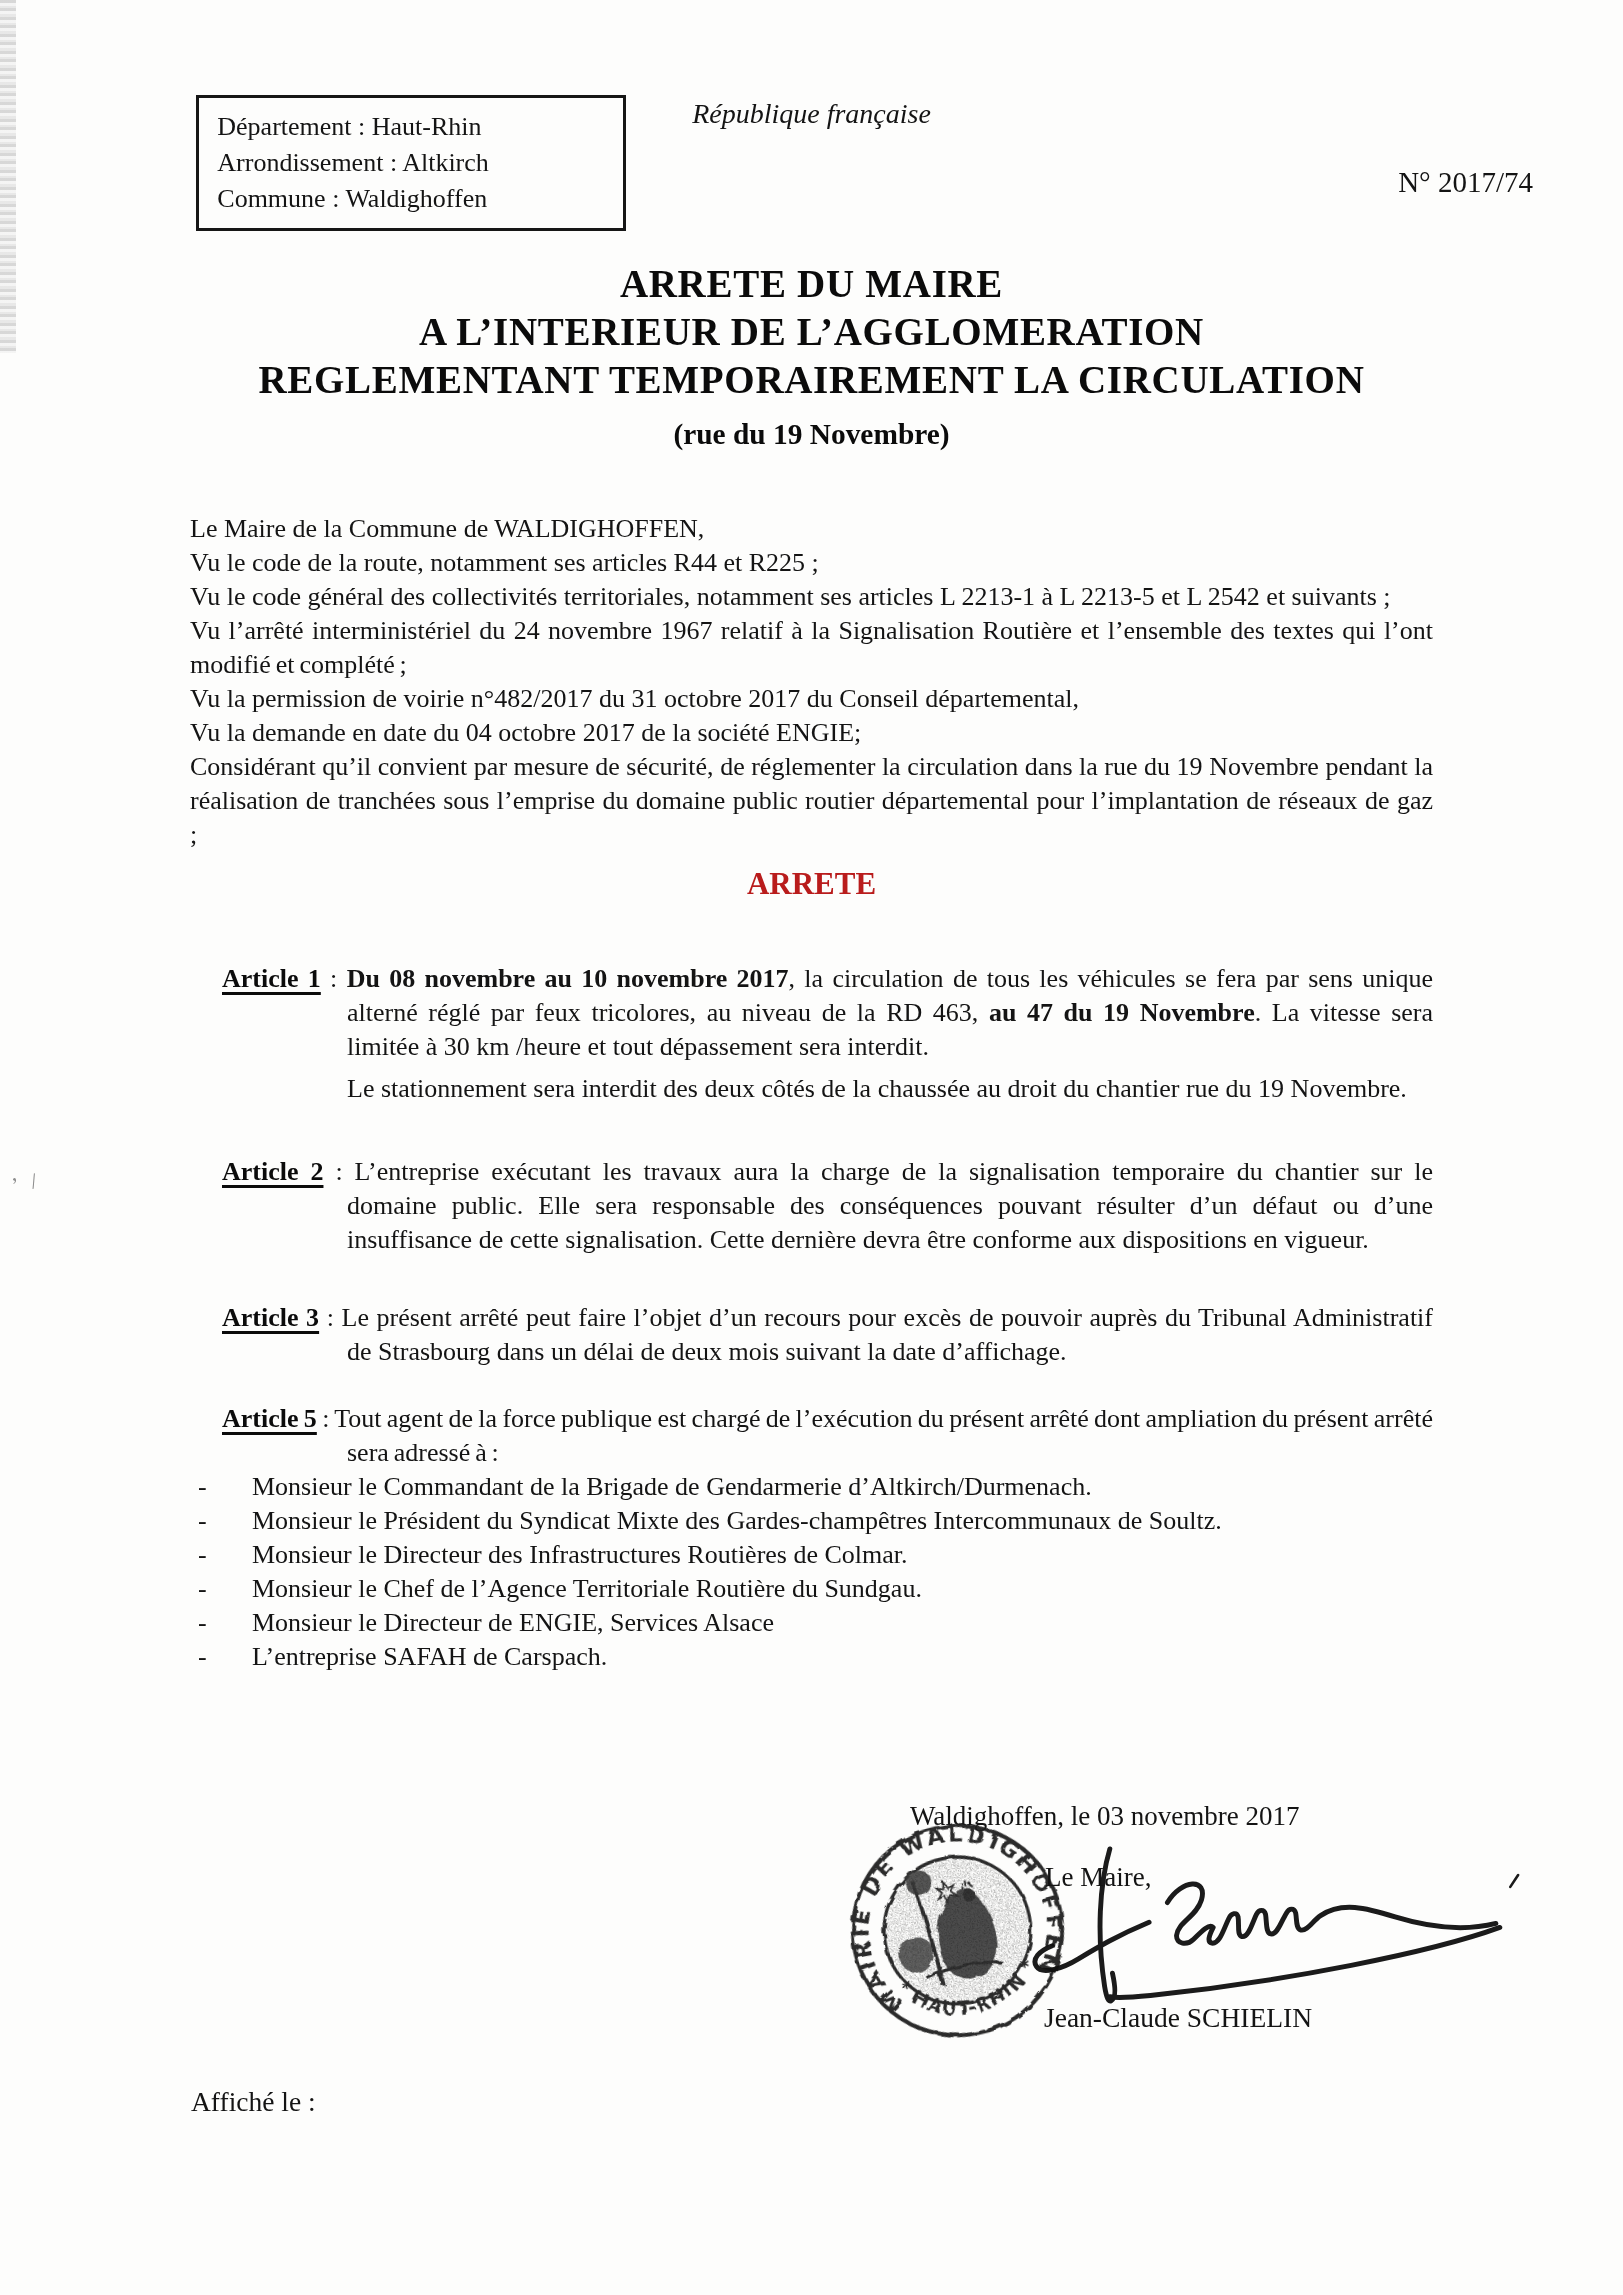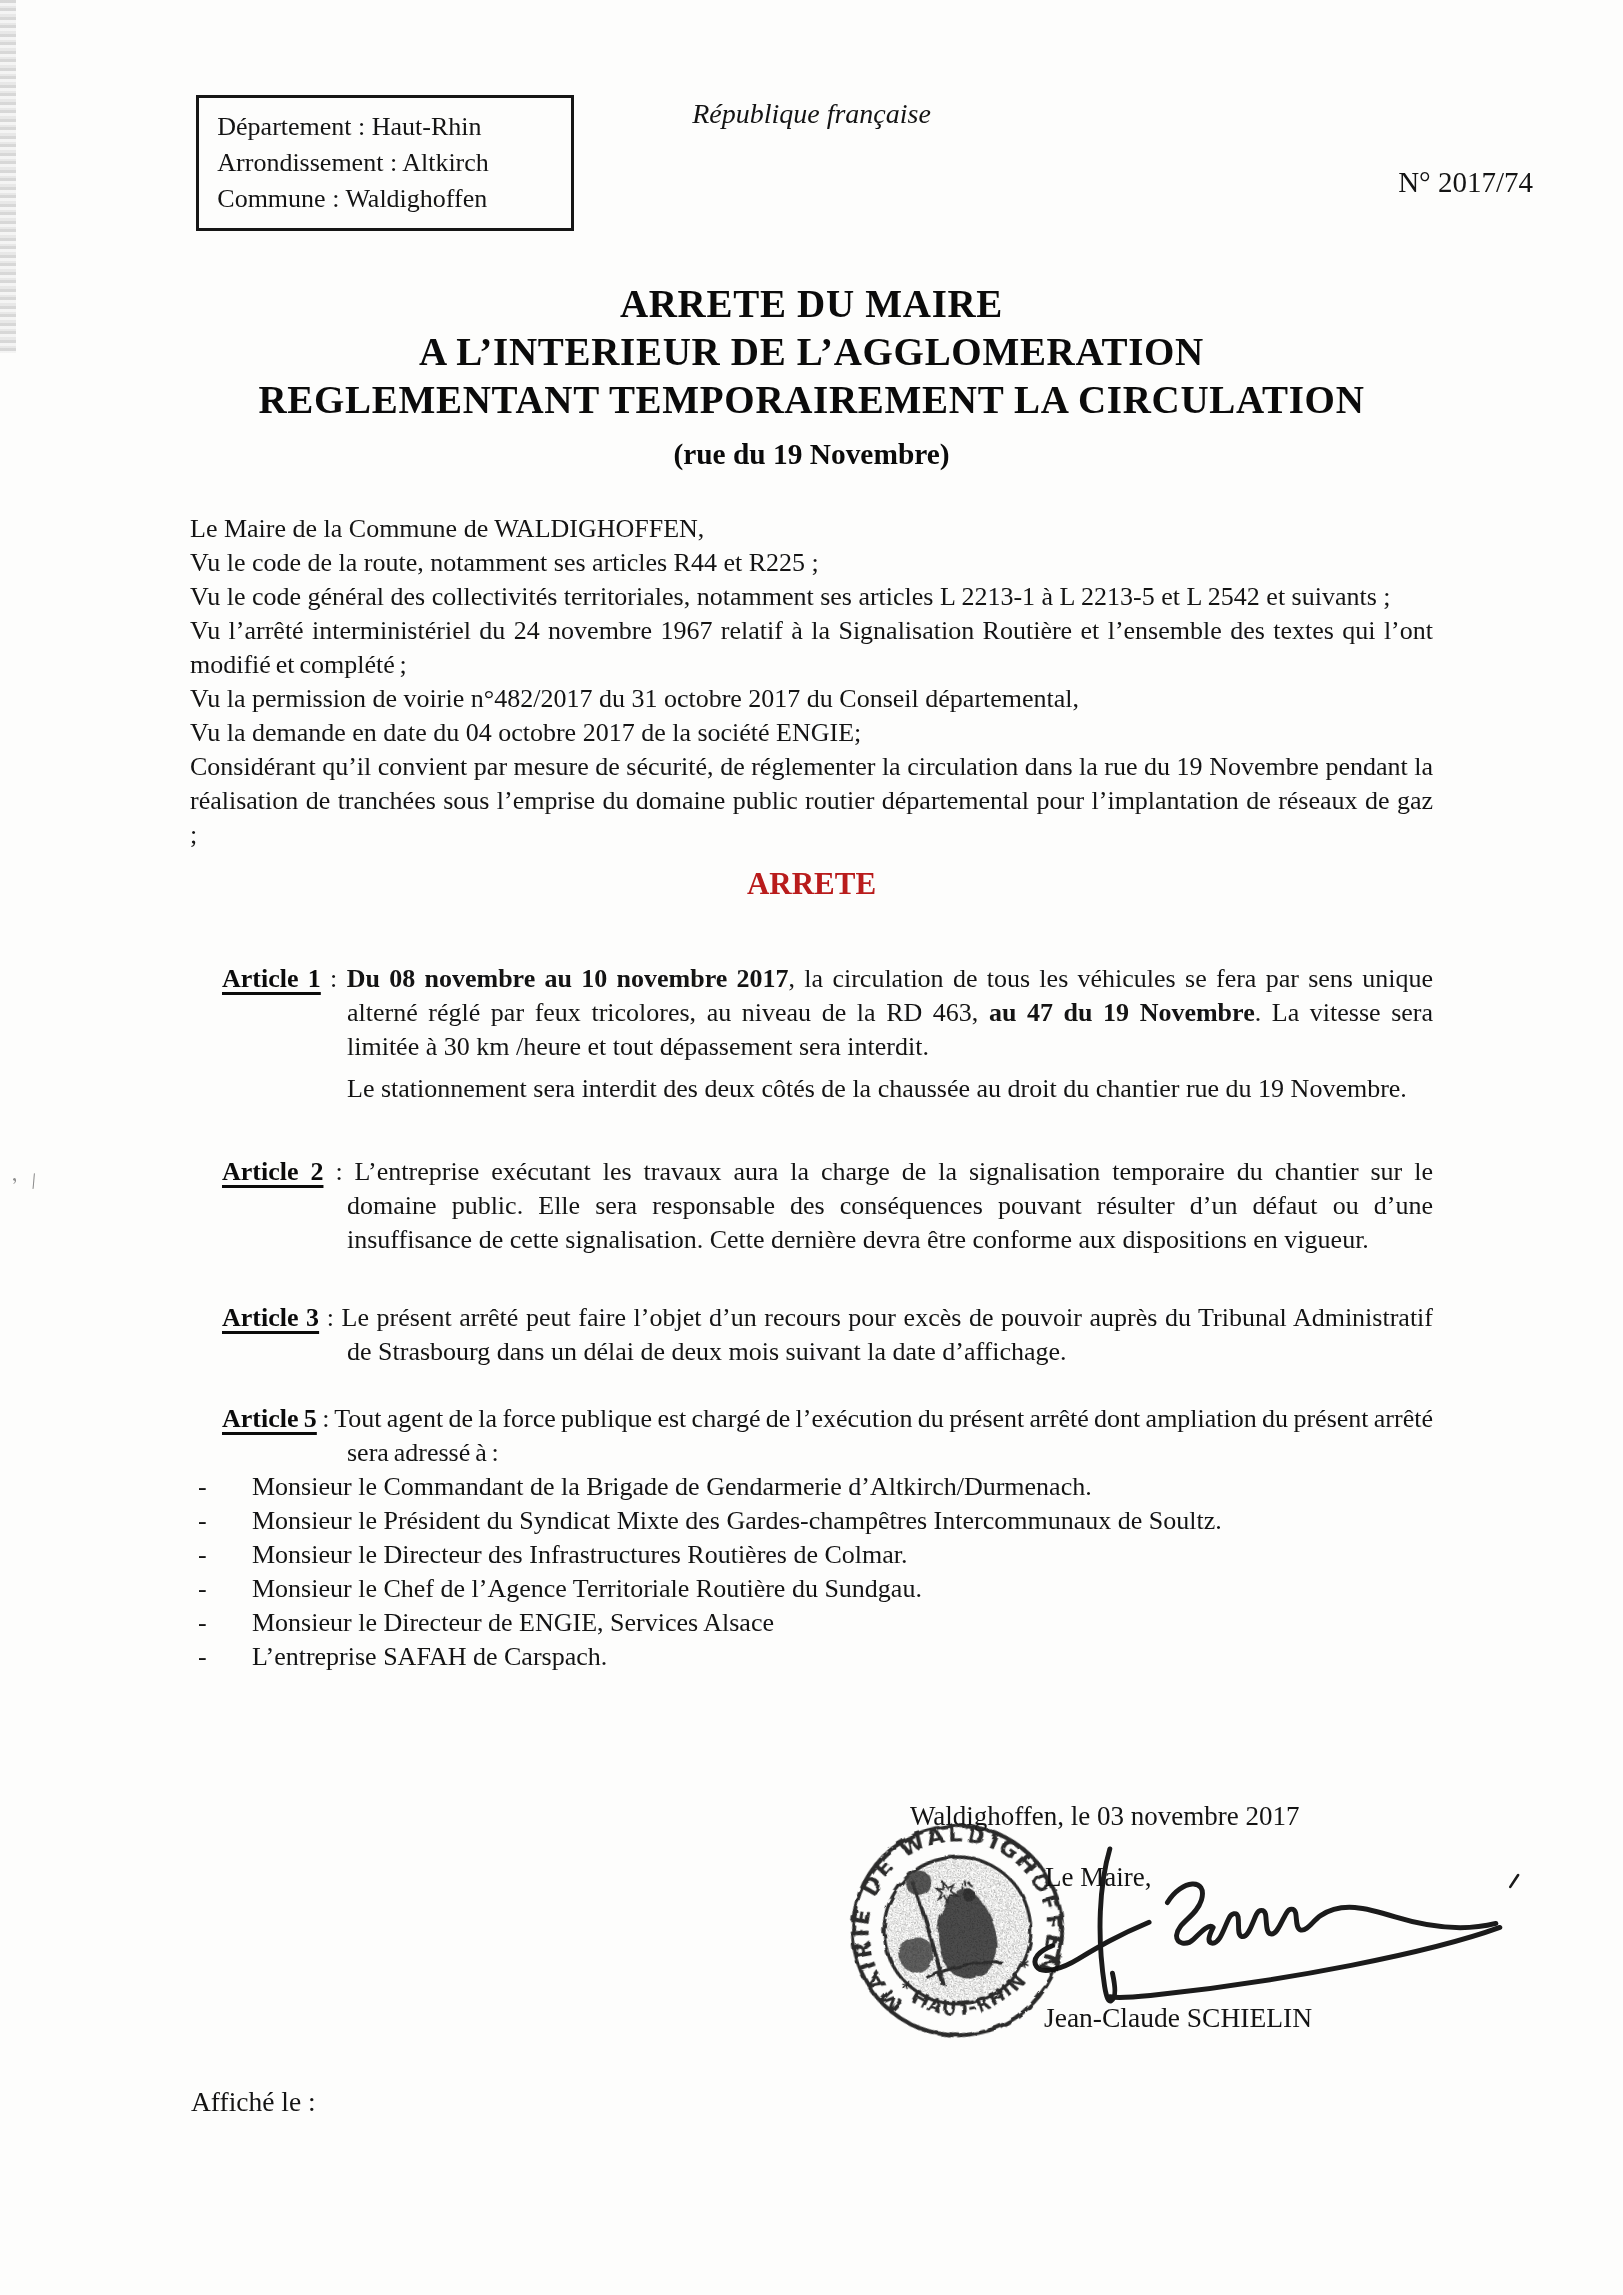--- a/index.html
+++ b/index.html
@@ -14,32 +14,32 @@
     position:absolute; left:0; top:0; width:15.7px; height:353px;
     background:repeating-linear-gradient(180deg,#b9b9b9 0 2.6px,#ededed 2.6px 5.9px,#d7d7d7 5.9px 8.5px);
     opacity:.55;
   }
   .pen-mark {
     position:absolute; left:11.8px; top:1170px; color:#8d8d8d;
     font-size:22px; transform:rotate(-14deg); letter-spacing:3.9px;
   }
   
   .admin-box {
-    position:absolute; left:196px; top:95px; width:378px; box-sizing:border-box;
+    position:absolute; left:196px; top:95px; width:430px; box-sizing:border-box;
     border:3.3px solid #161616; padding:10.5px 6.5px 11.8px 18.3px;
     font-size:26px; line-height:36px; white-space:nowrap;
   }
   .republic {
     position:absolute; left:0; right:0; top:98px; text-align:center;
     font-style:italic; font-size:28px;
   }
   .doc-number { position:absolute; top:166px; right:90px; font-size:29px; }
   
   .title-block {
-    position:absolute; left:0; right:0; top:280px; text-align:center;
+    position:absolute; left:0; right:0; top:260px; text-align:center;
     font-weight:bold; color:#0b0b0b;
   }
   .title-line { font-size:39px; line-height:48px; letter-spacing:0.7px; }
   .title-sub  { font-size:29.4px; line-height:41px; margin-top:10px; }
   
   .preamble {
     position:absolute; left:190px; top:512px; width:1243px;
     font-size:26px; line-height:34px; text-align:justify;
   }
   .preamble p { margin:0; }

